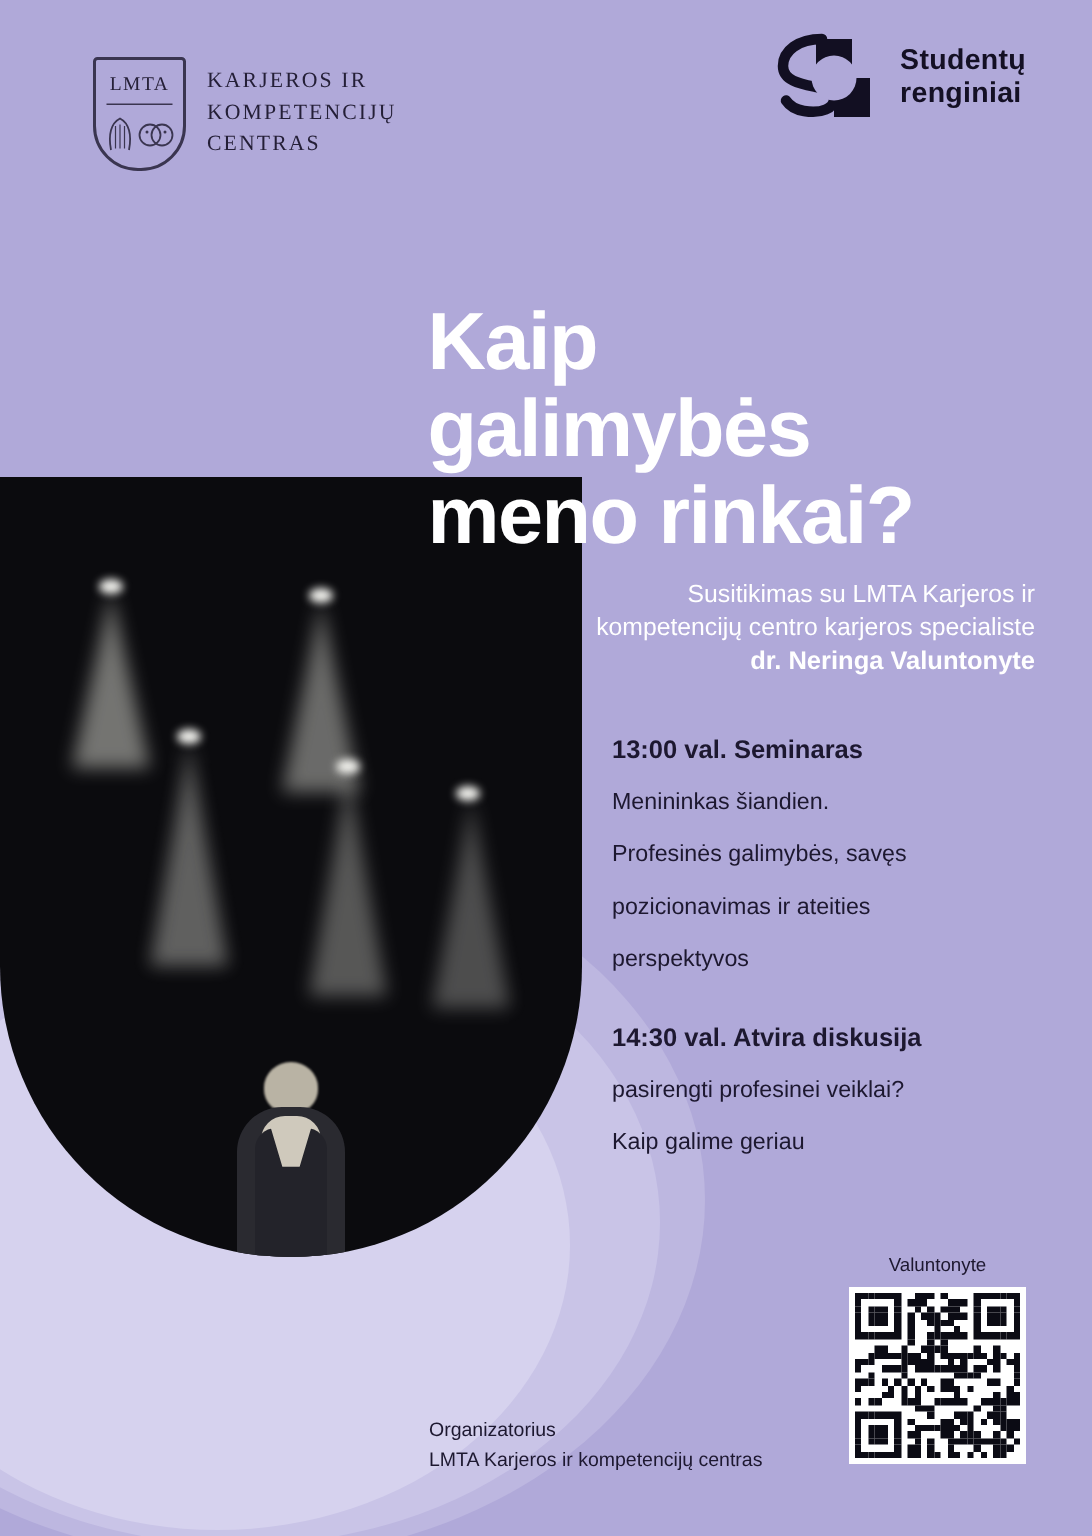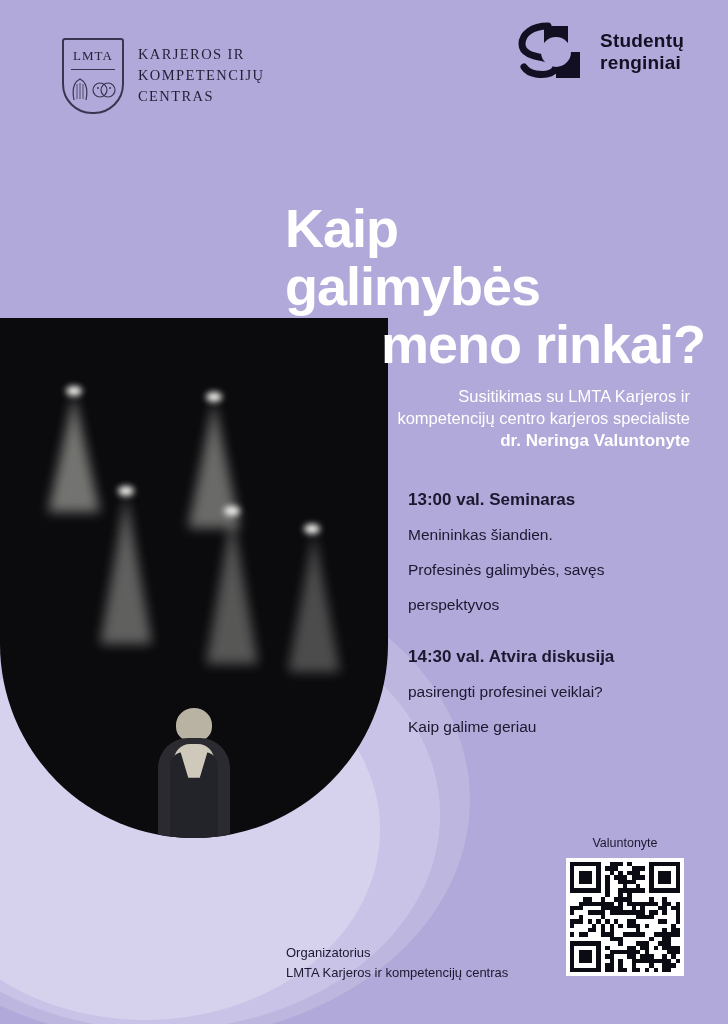--- a/index.html
+++ b/index.html
@@ -164,21 +164,21 @@
     width: 420px;
     font-size: 54px;
     font-weight: bold;
     line-height: 1.07;
     letter-spacing: -1px;
     color: #ffffff;
     text-align: right;
   }
   .title .l1 { display:block; text-align:left; }
   .title .l2 { display:block; text-align:left; }
-  .title .l3 { display:block; text-align:right; }
+  .title .l3 { display:block; text-align:left; }
 
   .subtitle {
     position: absolute;
     left: 276px; top: 385px;
     width: 414px;
     text-align: right;
     color: #ffffff;
     font-size: 16.5px;
     line-height: 1.35;
   }
@@ -323,20 +323,21 @@
   <div class="subtitle">
     <div>Susitikimas su LMTA Karjeros ir</div>
     <div>kompetencijų centro karjeros specialiste</div>
     <div class="name">dr. Neringa Valuntonyte</div>
   </div>
 
   <div class="program">
     <div class="prog-head">13:00 val. Seminaras</div>
     <div class="prog-line">Menininkas šiandien.</div>
     <div class="prog-line">Profesinės galimybės, savęs</div>
+    <div class="prog-line">pozicionavimas ir ateities</div>
     <div class="prog-line">perspektyvos</div>
     <div class="prog-head2">14:30 val. Atvira diskusija</div>
     <div class="prog-line">pasirengti profesinei veiklai?</div>
     <div class="prog-line">Kaip galime geriau</div>
   </div>
 
   <div class="qr-wrap">
     <div class="qr-label">Valuntonyte</div>
     <div class="qr">
       <div class="grid" id="qr-grid">

